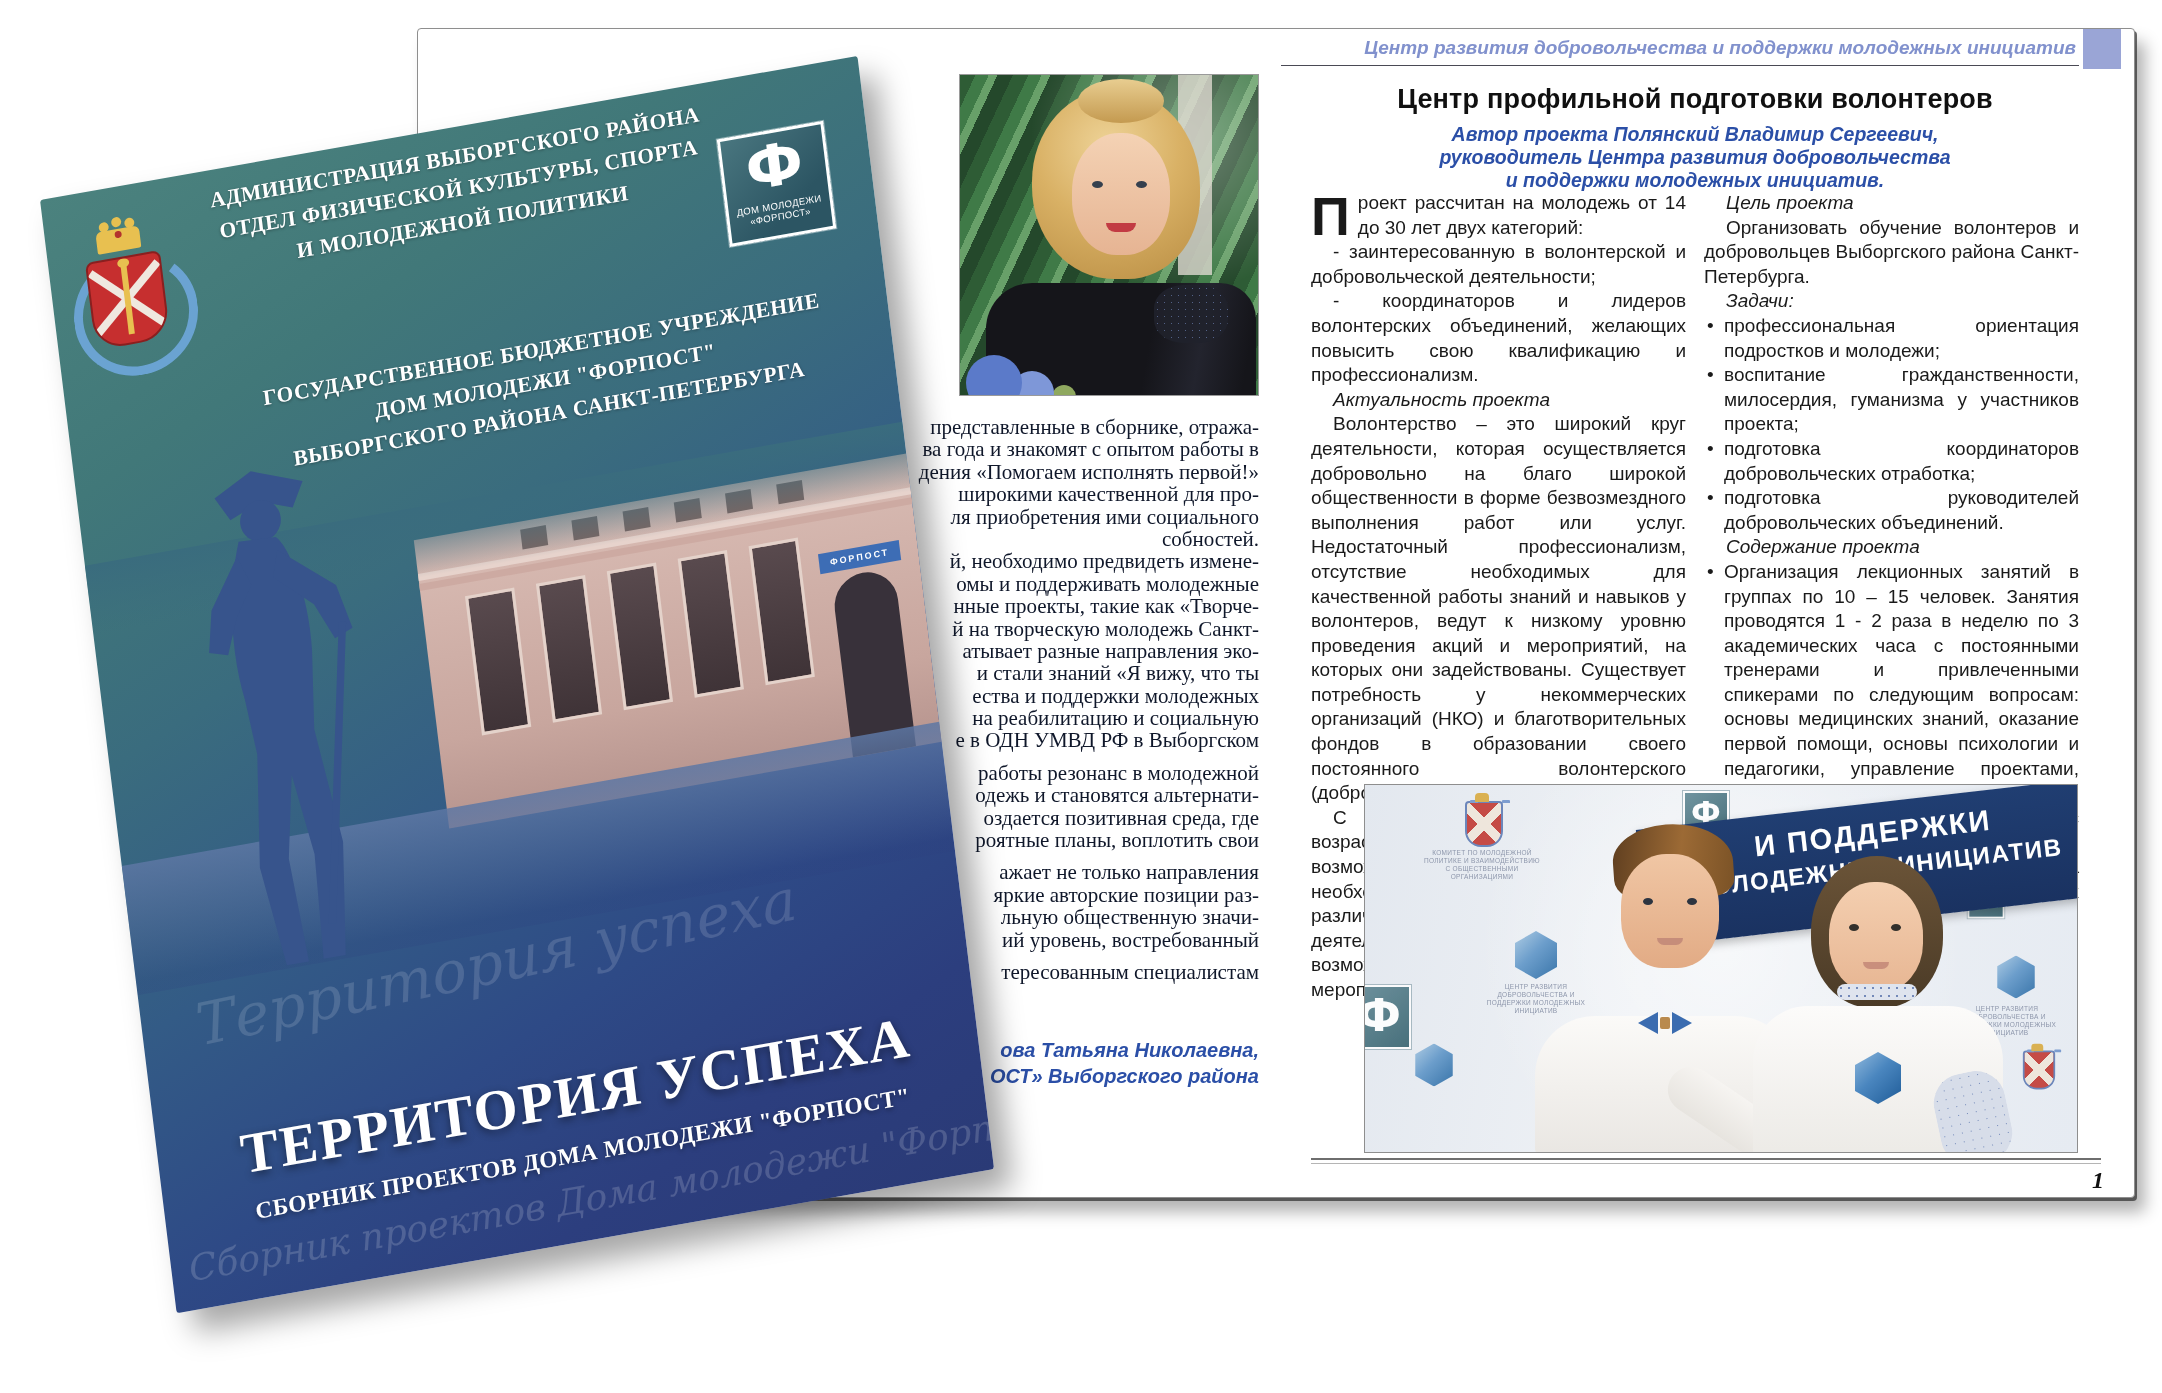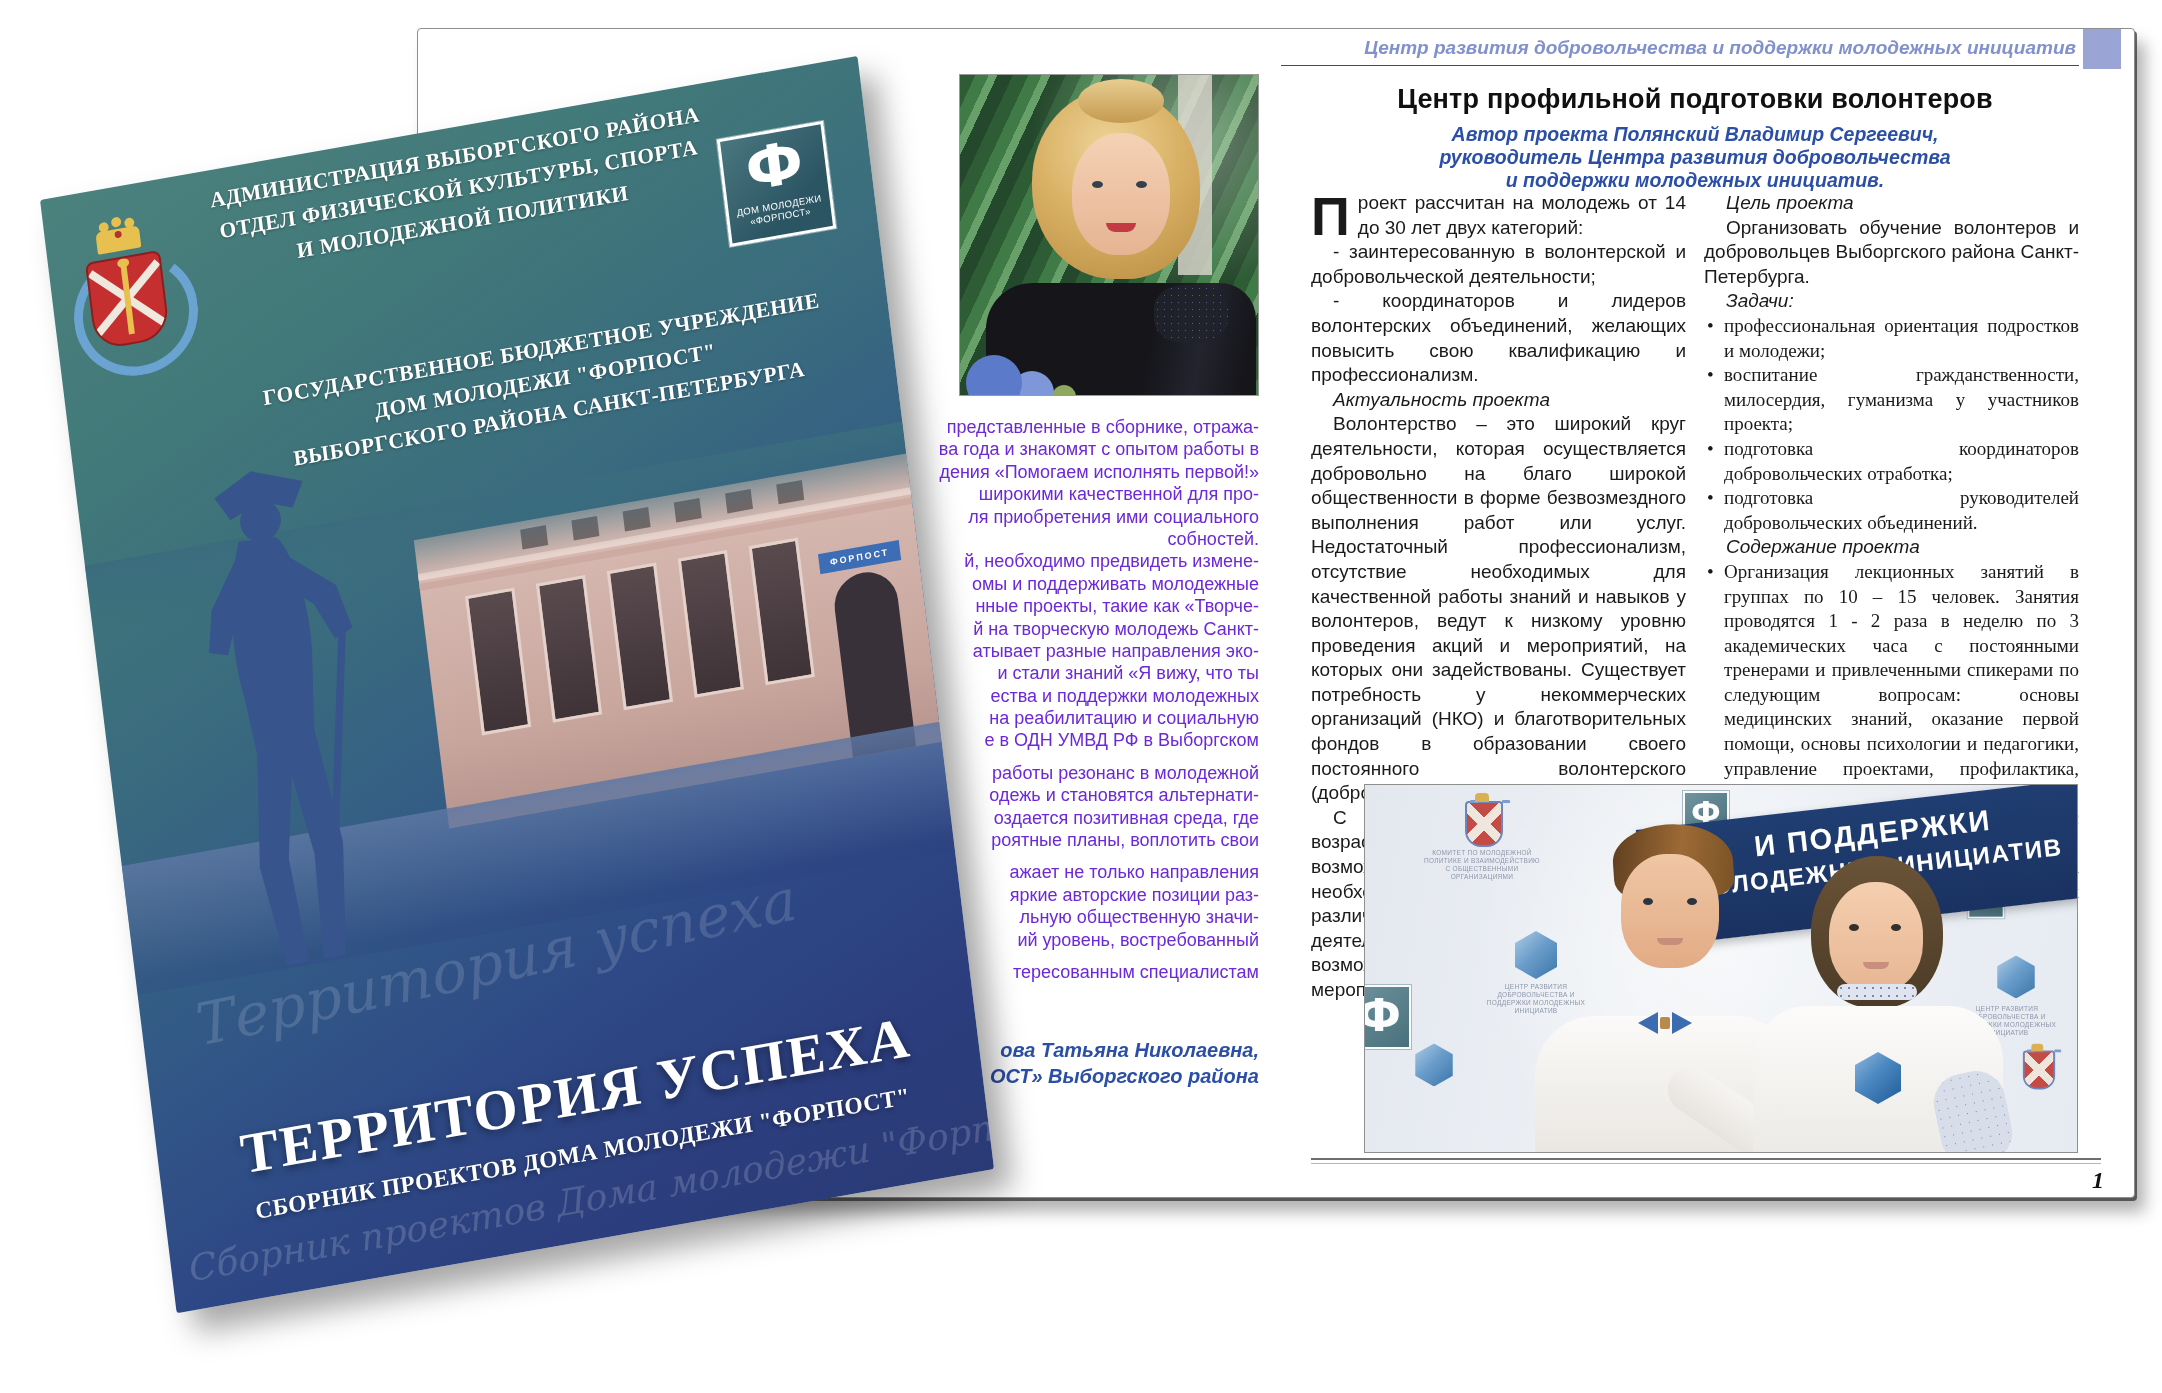--- a/index.html
+++ b/index.html
@@ -29,42 +29,42 @@
            background:#c23b43;}
   .pt-body{position:absolute;left:26px;bottom:0;width:270px;height:112px;border-radius:46px 36px 0 0;
            background:linear-gradient(100deg,#15151a 60%,#23242e 78%,#15151a 95%);}
   .pt-sequin{position:absolute;right:30px;bottom:52px;width:74px;height:58px;border-radius:40%;
            background:radial-gradient(circle 1.6px,#5a6a92 40%,transparent 42%) 0 0/7px 7px,#20222c;opacity:.9;}
   .pt-bouquet{position:absolute;left:6px;bottom:-16px;width:56px;height:56px;border-radius:50%;background:#5b7ac9;
            box-shadow:38px 10px 0 -6px #7e97d8,-8px 26px 0 -10px #eee9da,30px 34px 0 -12px #e5cf55,
                       58px 30px 0 -14px #f2efdd,12px 44px 0 -14px #e5cf55,70px 14px 0 -16px #8fa85f;}
 
   
-  .mid-col{position:absolute;top:387px;right:875px;width:560px;text-align:right;color:#6d28d9;
-           font-size:18px;line-height:22.4px;white-space:nowrap;}
+  .mid-col{position:absolute;top:387px;right:875px;width:560px;text-align:right;color:#0f172a;
+           font-size:21px;line-height:22.4px;white-space:nowrap;font-family:Liberation Serif, serif;}
   .mid-col .frag{height:22.4px;}
   .mid-col .gap{height:10px;}
   .mid-sign{position:absolute;top:1008px;right:875px;width:560px;text-align:right;color:#2b4fa7;
             font-weight:bold;font-style:italic;font-size:20px;line-height:26px;white-space:nowrap;}
 
   
   .rp-runhead{position:absolute;top:8px;right:58px;width:900px;text-align:right;color:#8191cd;
               font-weight:bold;font-style:italic;font-size:19px;}
   .rp-runline{position:absolute;top:36px;left:863px;right:55px;border-top:1.6px solid #4a4a55;}
   .rp-cornerbox{position:absolute;top:0;right:13px;width:38px;height:40px;background:#9aa5d6;}
   .rp-title{position:absolute;top:55px;left:893px;width:768px;text-align:center;color:#101010;
             font-weight:bold;font-size:27px;letter-spacing:.2px;}
   .rp-author{position:absolute;top:94px;left:893px;width:768px;text-align:center;color:#2b4fa7;
              font-weight:bold;font-style:italic;font-size:19.5px;line-height:23px;}
   .rp-cols{position:absolute;top:162px;left:893px;width:768px;display:flex;gap:18px;}
   .rp-col{width:375px;color:#1a1a1a;font-size:19px;line-height:24.6px;text-align:justify;}
   .blk{margin:0;}
   .blk.pd,.blk.pi{text-indent:22px;}
   .blk.h{font-weight:normal;font-style:italic;text-indent:22px;}
-  .blk.li{position:relative;padding-left:20px;font-family:Liberation Serif, serif;}
+  .blk.li{position:relative;padding-left:20px;}
   .blk.li::before{content:"\2022";position:absolute;left:3px;top:0;}
   .dropcap{float:left;font-size:54px;line-height:44px;font-weight:600;margin:3px 8px 0 0;}
 
   
   .rp-photo{position:absolute;left:946px;top:755px;width:712px;height:367px;border:1px solid #8e8e8e;
             overflow:hidden;background:
             radial-gradient(circle at 50% 45%, rgba(255,255,255,.55), rgba(255,255,255,0) 60%),
             linear-gradient(100deg,#e3e8ef,#eef1f5 40%,#e6ebf2);}
   .pw-mark{position:absolute;opacity:.88;}
   .m-shield{width:34px;height:42px;background:

